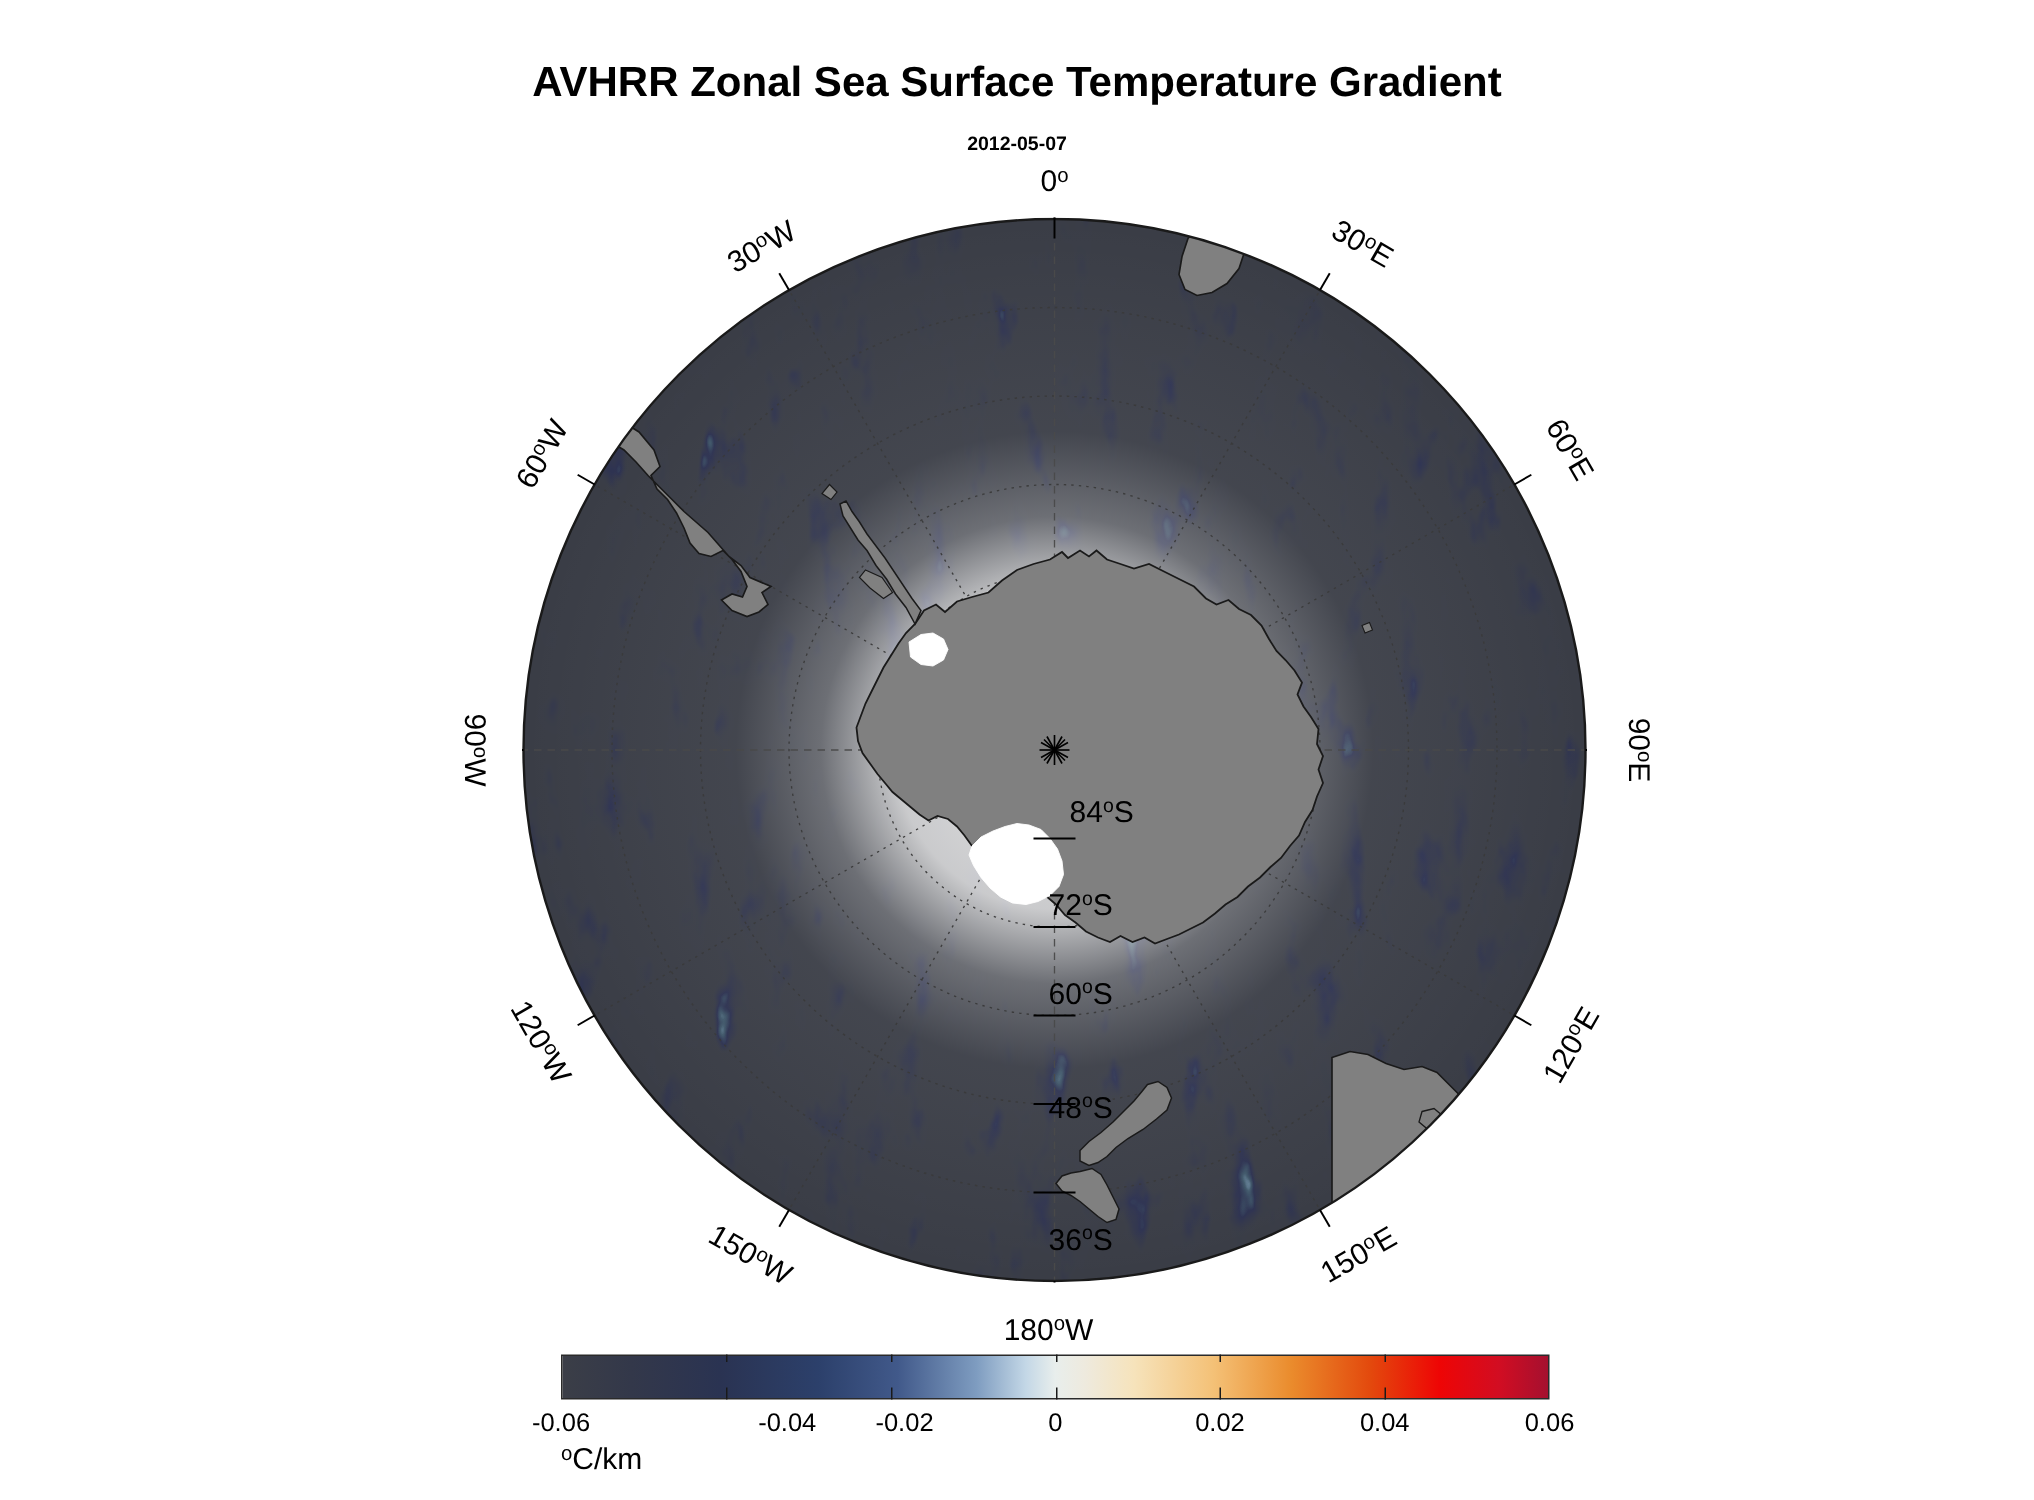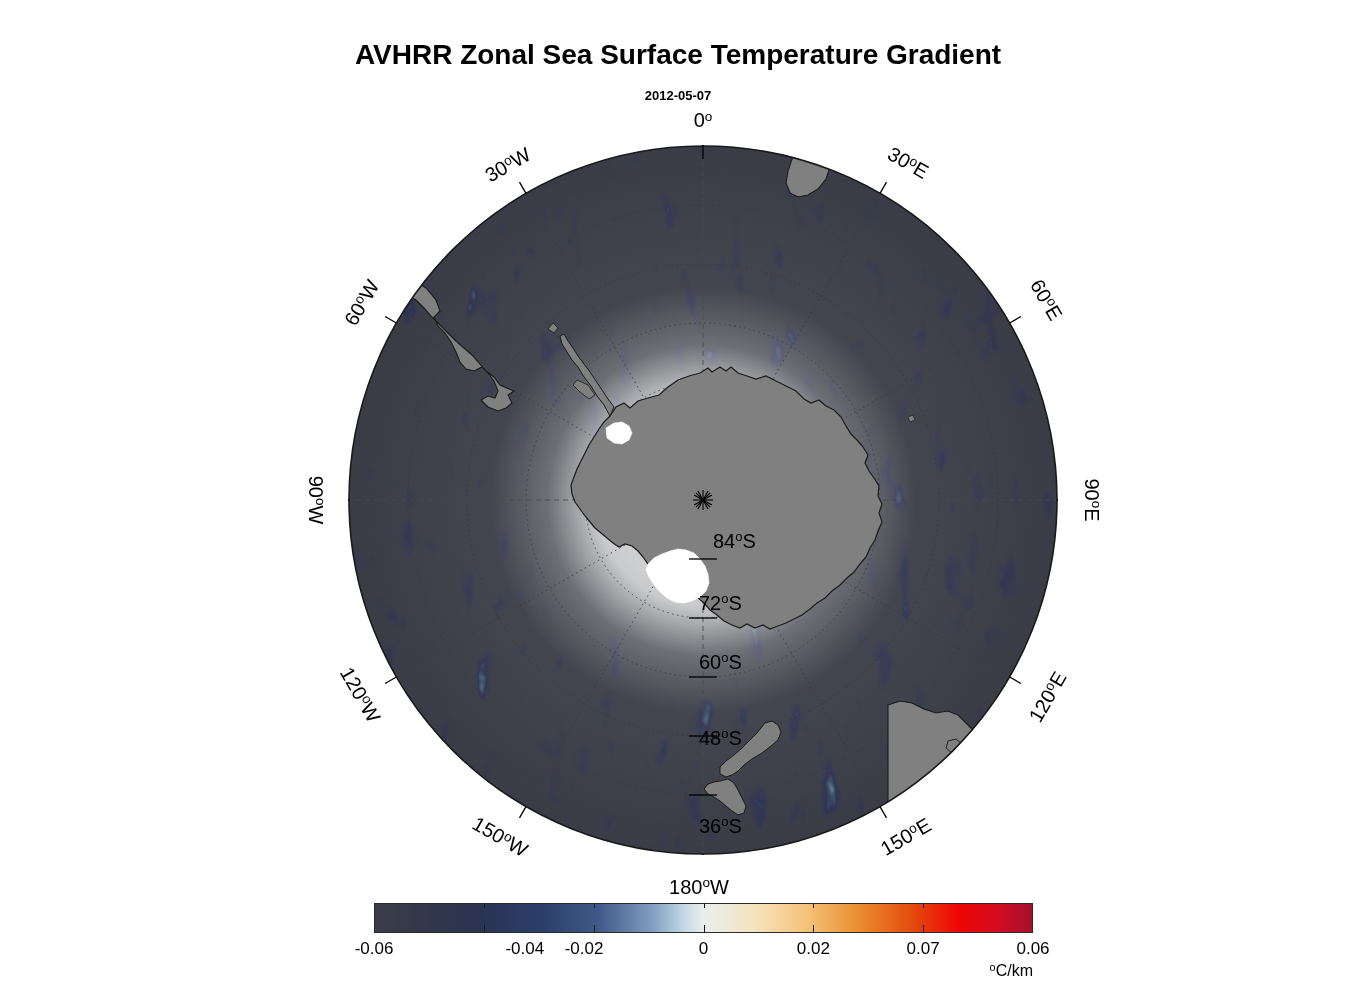--- a/index.html
+++ b/index.html
@@ -83,22 +83,22 @@
     font-size: 17px;
     color: #000;
     transform: translateX(-50%);
     white-space: nowrap;
   }
   #cbar-unit {
     position: absolute;
     left: 374px;
     top: 961px;
     width: 659px;
-    text-align: right;
-    font-size: 16px;
+    text-align: left;
+    font-size: 20px;
     color: #000;
   }
   .deg-sup {
     font-size: 0.68em;
     vertical-align: 0.45em;
   }
   
   .maplabel {
     font-family: "Liberation Sans", sans-serif;
     fill: #000;
@@ -381,30 +381,30 @@
 
   <div id="cbar-wrap">
     <div id="cbar" style="background: linear-gradient(to right, rgb(59, 62, 71) 0%, rgb(51, 56, 74) 7%, rgb(42, 51, 82) 16%, rgb(44, 64, 107) 26%, rgb(65, 89, 138) 34%, rgb(126, 156, 192) 42%, rgb(195, 215, 230) 47%, rgb(232, 238, 236) 50%, rgb(238, 234, 222) 53%, rgb(246, 227, 187) 58%, rgb(244, 193, 119) 66%, rgb(234, 139, 44) 74%, rgb(227, 73, 13) 82%, rgb(238, 5, 5) 89%, rgb(210, 13, 34) 95%, rgb(165, 16, 47) 100%);"></div>
     <div id="cbar-ticks">
         <div class="cbar-label" style="left: 0px;">-0.06</div>
         <div class="cbar-tickline" style="left: 109.833px;"></div>
         <div class="cbar-tick-top" style="left: 109.833px;"></div>
         <div class="cbar-label" style="left: 109.833px; margin-left: 41px;">-0.04</div>
         <div class="cbar-tickline" style="left: 219.667px;"></div>
         <div class="cbar-tick-top" style="left: 219.667px;"></div>
-        <div class="cbar-label" style="left: 210px;">-0.02</div>
+        <div class="cbar-label" style="left: 229px;">-0.02</div>
         <div class="cbar-tickline" style="left: 329.5px;"></div>
         <div class="cbar-tick-top" style="left: 329.5px;"></div>
         <div class="cbar-label" style="left: 329.5px;">0</div>
         <div class="cbar-tickline" style="left: 439.333px;"></div>
         <div class="cbar-tick-top" style="left: 439.333px;"></div>
         <div class="cbar-label" style="left: 439.333px;">0.02</div>
         <div class="cbar-tickline" style="left: 549.167px;"></div>
         <div class="cbar-tick-top" style="left: 549.167px;"></div>
-        <div class="cbar-label" style="left: 549.167px;">0.07</div>
+        <div class="cbar-label" style="left: 549.167px;">0.04</div>
         <div class="cbar-label" style="left: 659px;">0.06</div>
       </div>
   </div>
   <div id="cbar-unit">
     <span class="deg-sup">o</span><span>C/km</span>
   </div>
 
 </div>
 
 </body></html>

